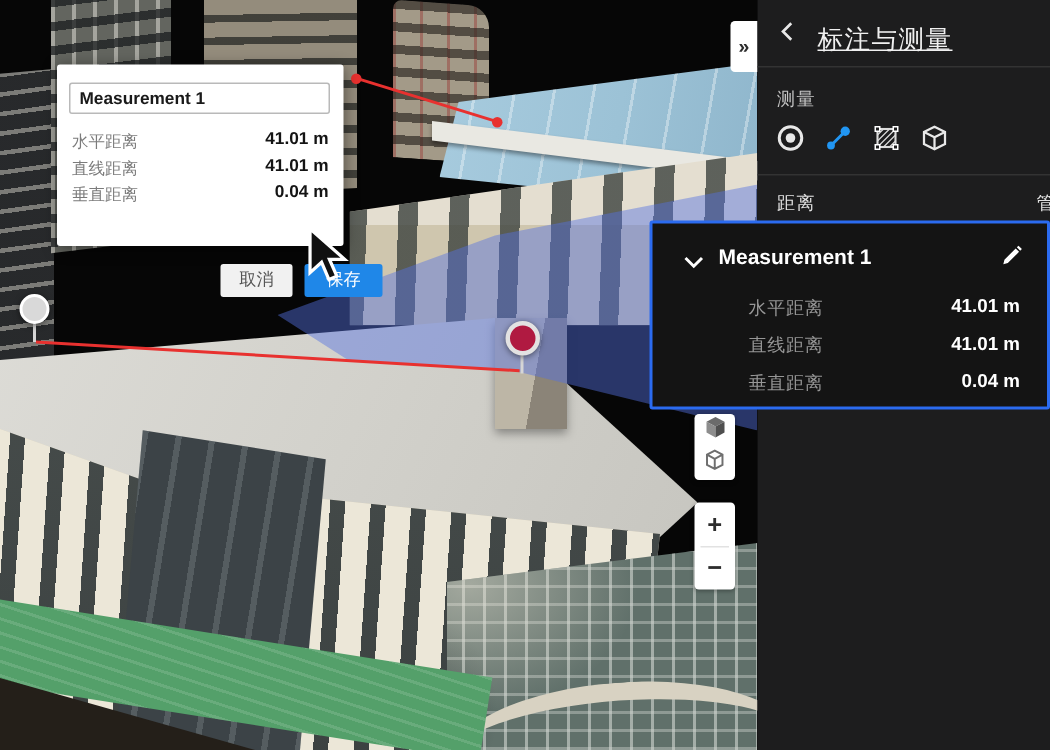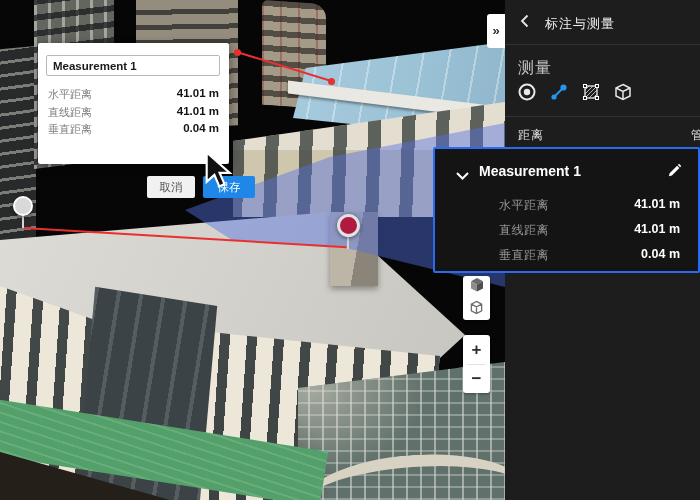--- a/index.html
+++ b/index.html
@@ -88,22 +88,22 @@
   .zoom-bar { position:absolute; left:463px; top:335px; width:27px; height:58px; background:#fff; border-radius:3px;
     box-shadow:0 1px 3px rgba(0,0,0,.35); z-index:8; }
   .zoom-bar .zbtn { width:27px; height:29px; text-align:center; line-height:29px; font-size:17px; font-weight:bold; color:#2d2d2d; cursor:pointer; }
   .zoom-bar .zdiv { position:absolute; left:4px; top:29px; width:19px; height:1px; background:#e2e2e2; }
   
   .cursor { position:absolute; left:203px; top:151px; z-index:60; }
   
   .panel { position:absolute; left:505px; top:0; width:195px; height:500px; background:#1d1d1e; color:#ddd; z-index:10; }
   .panel-header { position:absolute; left:0; top:0; width:100%; height:45px; border-bottom:1px solid #333; }
   .back-ic { position:absolute; left:12px; top:13px; }
-  .panel-title { position:absolute; left:40px; top:15px; font-size:13px; color:#f0f0f0; letter-spacing:1px; }
-  .sec-label { position:absolute; left:13px; top:58px; font-size:16px; color:#c6c6c6; letter-spacing:1px; }
+  .panel-title { position:absolute; left:40px; top:15px; font-size:17px; color:#f0f0f0; letter-spacing:1px;text-decoration:underline; }
+  .sec-label { position:absolute; left:13px; top:58px; font-size:12px; color:#c6c6c6; letter-spacing:1px; }
   .tools { position:absolute; left:6px; top:78px; height:30px; display:flex; }
   .tool { width:32px; height:28px; display:flex; align-items:center; justify-content:center; cursor:pointer; }
   .divider2 { position:absolute; left:0; top:116px; width:100%; height:1px; background:#333; }
   .tab-left { position:absolute; left:13px; top:127px; font-size:12px; color:#e2e2e2; letter-spacing:1px; }
   .tab-right { position:absolute; left:186px; top:127px; font-size:12px; color:#e2e2e2; letter-spacing:1px; white-space:nowrap; }
   
   .card { position:absolute; background:#1d1d1e; border:1px solid #3c3c3c; border-radius:2px; }
   .card-selected { left:433px; top:147px; width:267px; height:126px; background:#141414;
     border:2px solid #2b6bf0; z-index:20; border-radius:2px; }
   .card-selected .chev { position:absolute; left:20px; top:18px; }

